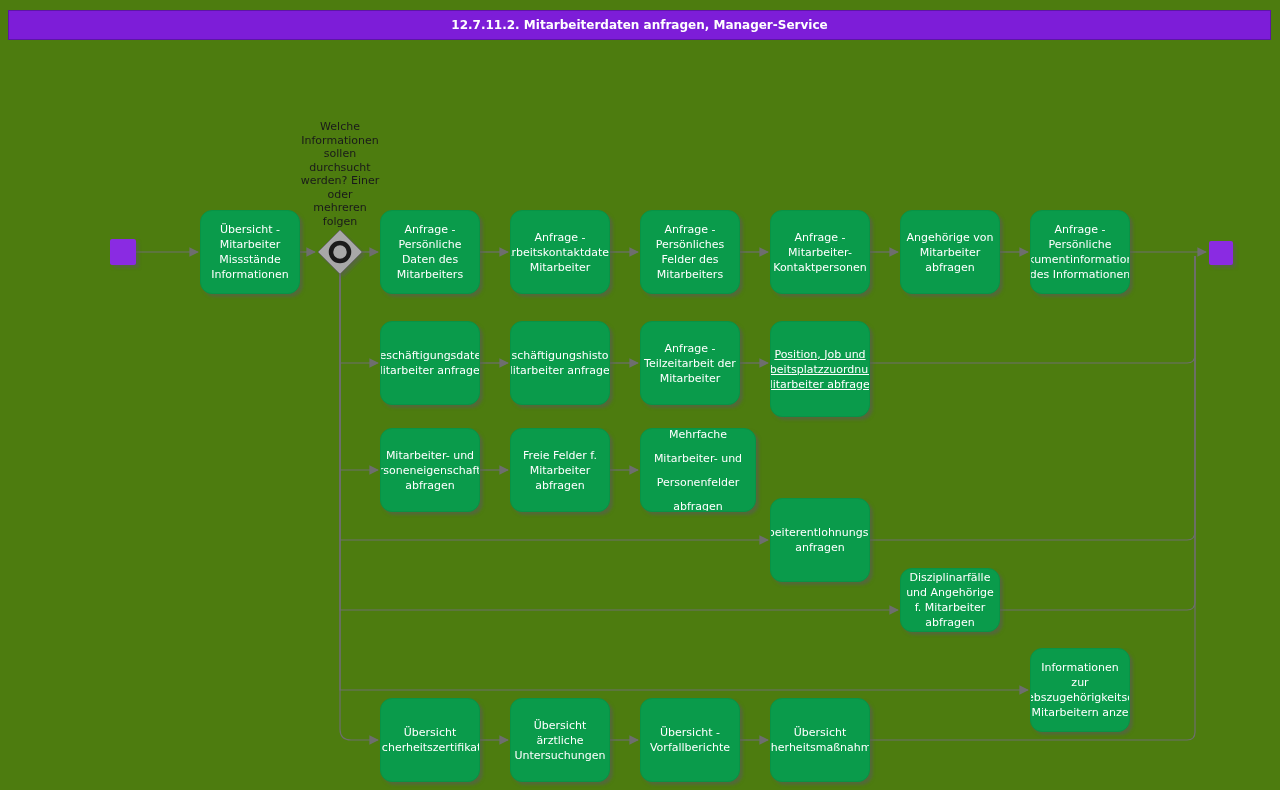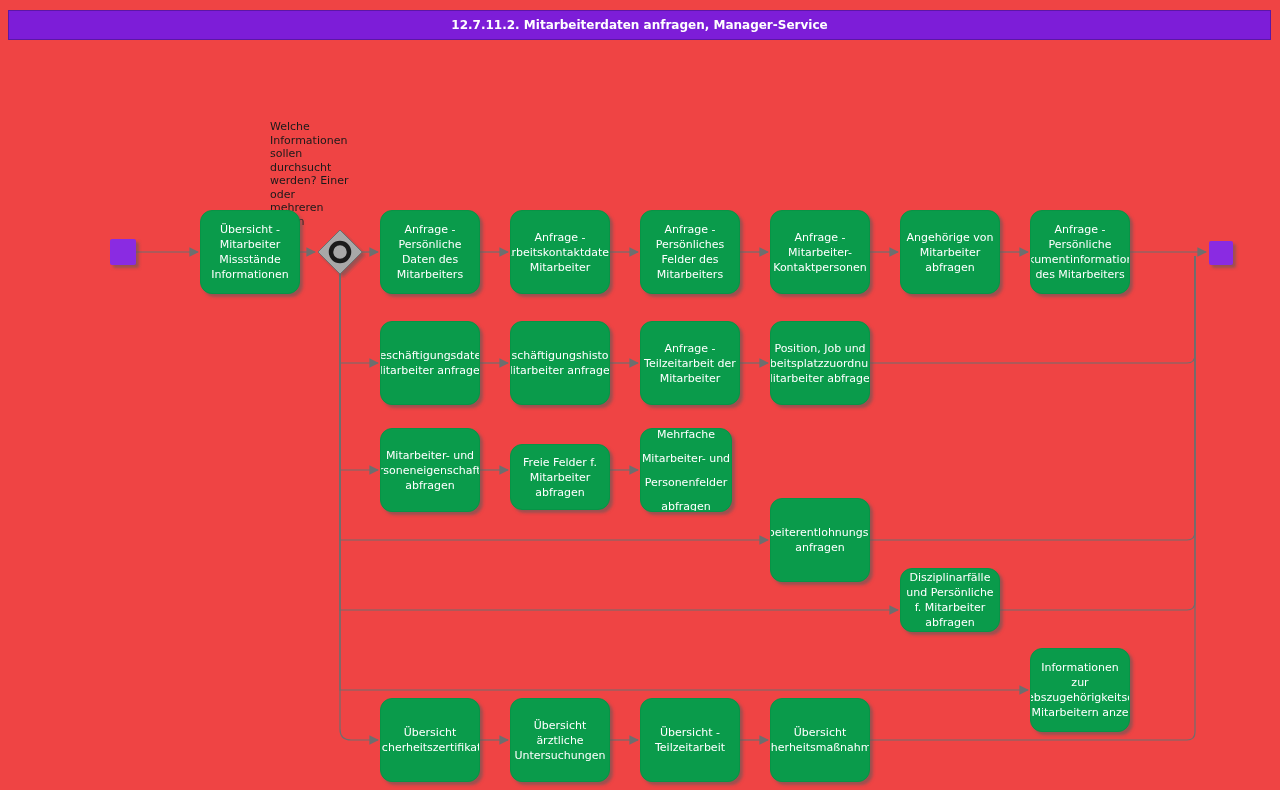--- a/index.html
+++ b/index.html
@@ -1,32 +1,32 @@
 <!DOCTYPE html>
 <html><head>
 <meta charset="utf-8">
 <style>
   html,body{margin:0;padding:0;background:#ffffff;}
   #stage{
-    position:relative;width:1280px;height:790px;background:#ef4444;overflow:hidden;
+    position:relative;width:1280px;height:790px;background:#4d7c0f;overflow:hidden;
     font-family:"DejaVu Sans",sans-serif;
   }
   .titlebar{
     position:absolute;left:8px;top:10px;width:1263px;height:30px;
     background:#7D1DD8;border:1px solid #5D16A6;box-sizing:border-box;
     display:flex;align-items:center;justify-content:center;
   }
   .titlebar span{color:#ffffff;font-size:12px;font-weight:bold;letter-spacing:0;}
   .pnode{
     position:absolute;background:#8A2BE2;border-radius:2px;
     box-shadow:3px 3px 3px rgba(90,90,90,0.55);
   }
   .question{
     position:absolute;left:270px;top:120px;width:140px;
-    font-size:11px;line-height:13.5px;color:#1a1a1a;
+    text-align:center;font-size:11px;line-height:13.5px;color:#1a1a1a;
   }
   .activity{
     position:absolute;box-sizing:border-box;
     background:#0A9B4B;border:1px solid #089346;border-radius:12px;
     box-shadow:3px 3px 3px rgba(90,90,90,0.55);
     color:#ffffff;font-size:11px;line-height:15px;
     display:flex;flex-direction:column;align-items:center;justify-content:center;
     overflow:hidden;
   }
   .activity .ln{white-space:nowrap;flex:0 0 auto;}
@@ -132,82 +132,82 @@
     </div>
     <div class="activity" style="left: 900px; top: 210px; width: 100px; height: 84px; text-align: right;">
       <div class="ln">Angehörige von</div>
       <div class="ln">Mitarbeiter</div>
       <div class="ln">abfragen</div>
     </div>
     <div class="activity" style="left: 1030px; top: 210px; width: 100px; height: 84px;">
       <div class="ln">Anfrage -</div>
       <div class="ln">Persönliche</div>
       <div class="ln">Dokumentinformationen</div>
-      <div class="ln">des Mitarbeiters</div>
+      <div class="ln">des Informationen</div>
     </div>
     <div class="activity" style="left: 380px; top: 321px; width: 100px; height: 84px;">
       <div class="ln">Beschäftigungsdaten</div>
       <div class="ln">Mitarbeiter anfragen</div>
     </div>
     <div class="activity" style="left: 510px; top: 321px; width: 100px; height: 84px;">
       <div class="ln">Beschäftigungshistorie</div>
       <div class="ln">Mitarbeiter anfragen</div>
     </div>
     <div class="activity" style="left: 640px; top: 321px; width: 100px; height: 84px;">
       <div class="ln">Anfrage -</div>
       <div class="ln">Teilzeitarbeit der</div>
       <div class="ln">Mitarbeiter</div>
     </div>
-    <div class="activity" style="left: 770px; top: 321px; width: 100px; height: 84px;">
+    <div class="activity" style="left: 770px; top: 321px; width: 100px; height: 96px; text-decoration: underline;">
       <div class="ln">Position, Job und</div>
       <div class="ln">Arbeitsplatzzuordnung</div>
       <div class="ln">Mitarbeiter abfragen</div>
     </div>
     <div class="activity" style="left: 380px; top: 428px; width: 100px; height: 84px;">
       <div class="ln">Mitarbeiter- und</div>
       <div class="ln">Personeneigenschaften</div>
       <div class="ln">abfragen</div>
     </div>
-    <div class="activity" style="left: 510px; top: 428px; width: 100px; height: 66px; margin-top: 16px;">
+    <div class="activity" style="left: 510px; top: 428px; width: 100px; height: 84px;">
       <div class="ln">Freie Felder f.</div>
       <div class="ln">Mitarbeiter</div>
       <div class="ln">abfragen</div>
     </div>
-    <div class="activity" style="left: 640px; top: 428px; width: 92px; height: 84px; gap: 9px;">
+    <div class="activity" style="left: 640px; top: 428px; width: 116px; height: 84px; gap: 9px;">
       <div class="ln">Mehrfache</div>
       <div class="ln">Mitarbeiter- und</div>
       <div class="ln">Personenfelder</div>
       <div class="ln">abfragen</div>
     </div>
     <div class="activity" style="left: 770px; top: 498px; width: 100px; height: 84px;">
       <div class="ln">Mitarbeiterentlohnungsdaten</div>
       <div class="ln">anfragen</div>
     </div>
     <div class="activity" style="left: 900px; top: 568px; width: 100px; height: 64px;">
       <div class="ln">Disziplinarfälle</div>
-      <div class="ln">und Persönliche</div>
+      <div class="ln">und Angehörige</div>
       <div class="ln">f. Mitarbeiter</div>
       <div class="ln">abfragen</div>
     </div>
     <div class="activity" style="left: 1030px; top: 648px; width: 100px; height: 84px;">
       <div class="ln">Informationen</div>
       <div class="ln">zur</div>
       <div class="ln">Betriebszugehörigkeitsdauer</div>
       <div class="ln">von Mitarbeitern anzeigen</div>
     </div>
     <div class="activity" style="left: 380px; top: 698px; width: 100px; height: 84px;">
       <div class="ln">Übersicht</div>
       <div class="ln">Sicherheitszertifikate</div>
     </div>
     <div class="activity" style="left: 510px; top: 698px; width: 100px; height: 84px;">
       <div class="ln">Übersicht</div>
       <div class="ln">ärztliche</div>
       <div class="ln">Untersuchungen</div>
     </div>
     <div class="activity" style="left: 640px; top: 698px; width: 100px; height: 84px;">
       <div class="ln">Übersicht -</div>
-      <div class="ln">Teilzeitarbeit</div>
+      <div class="ln">Vorfallberichte</div>
     </div>
     <div class="activity" style="left: 770px; top: 698px; width: 100px; height: 84px;">
       <div class="ln">Übersicht</div>
       <div class="ln">Sicherheitsmaßnahmen</div>
     </div>
   </div>
 
 </body></html>

